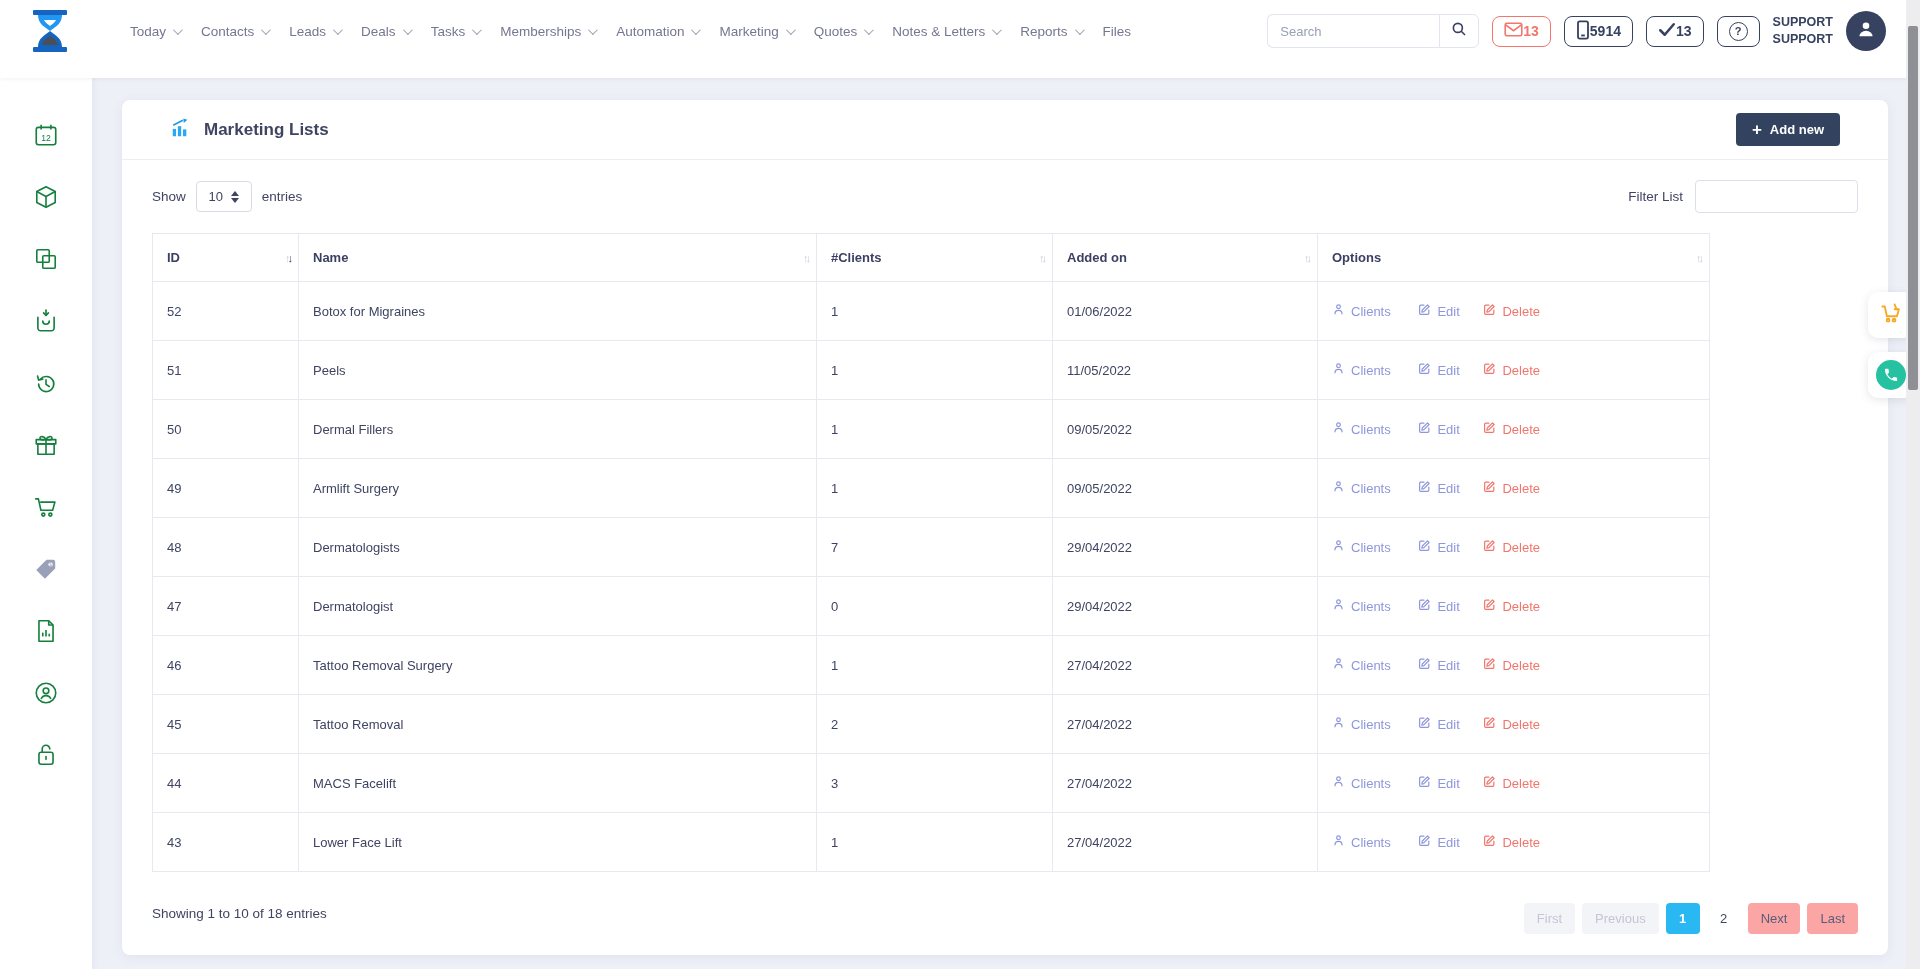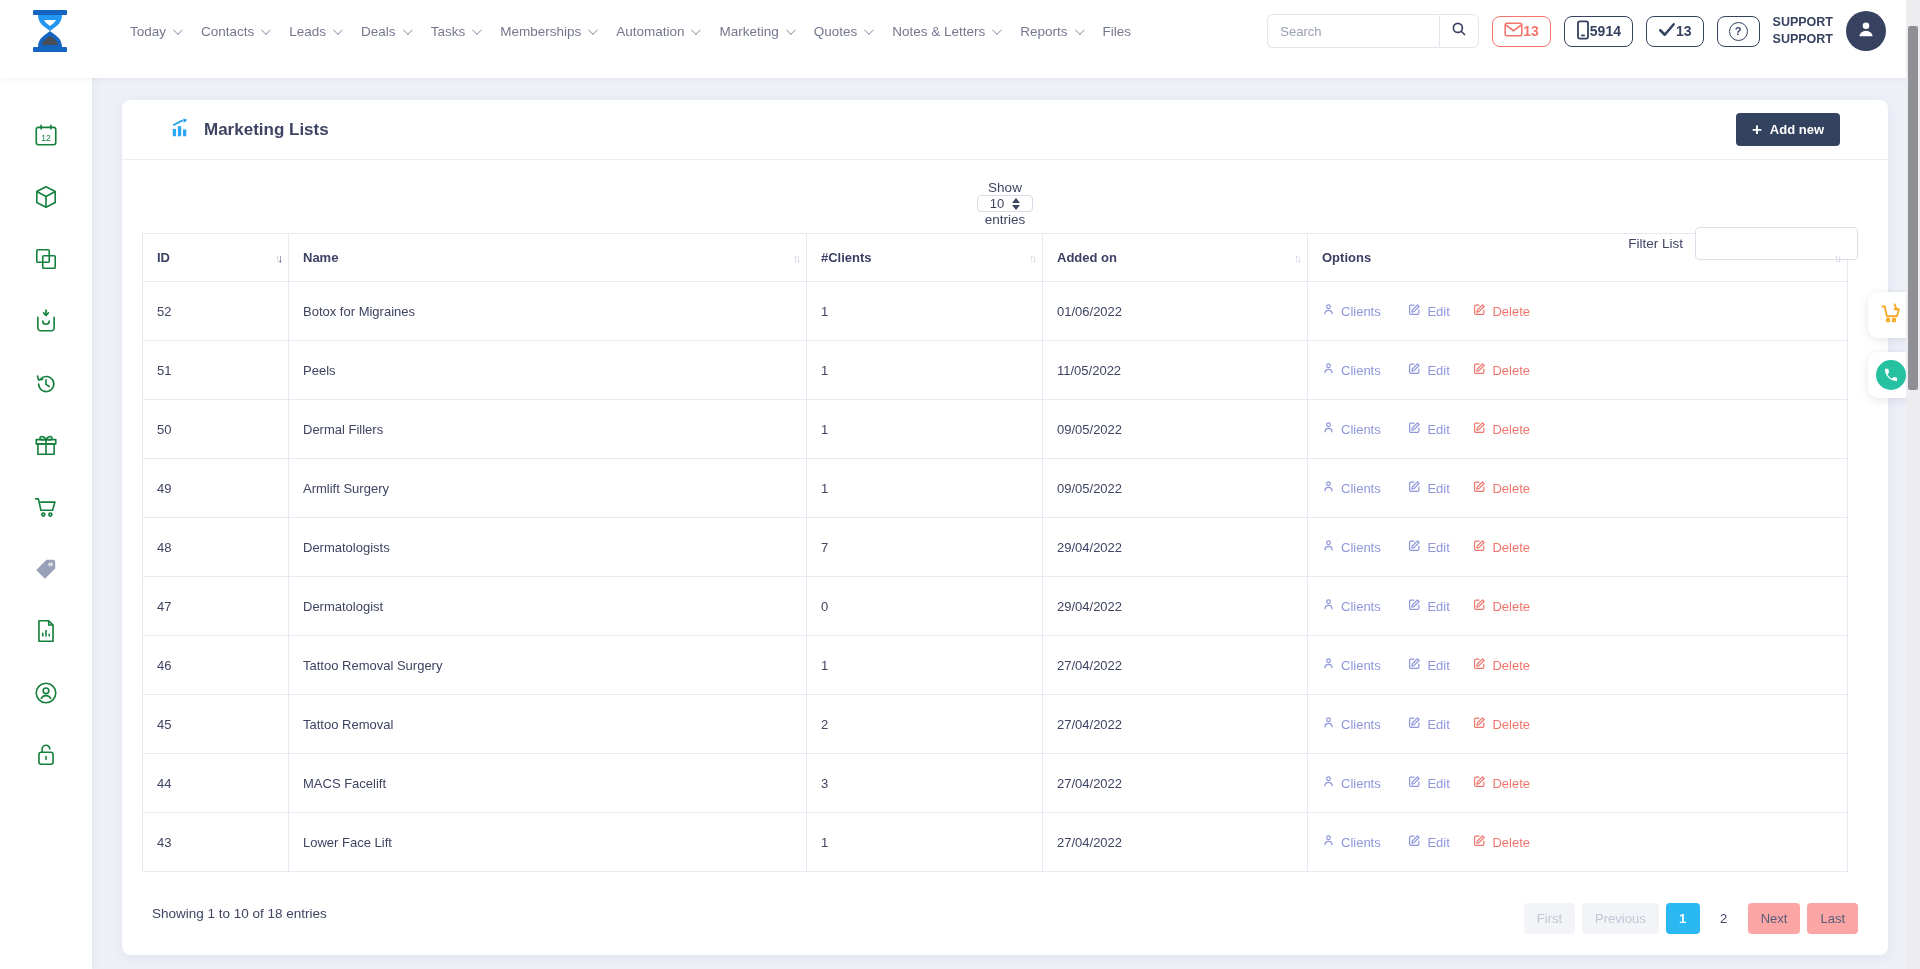--- a/index.html
+++ b/index.html
@@ -84,39 +84,39 @@
   }
   .card-title { font-size:17px; font-weight:bold; color:#3f4462; margin-left:12px; }
   .add-btn {
     margin-left:auto; background:#33435f; color:#fff; border:none; border-radius:4px;
     height:33px; padding:0 16px; font-size:13px; font-family:inherit; font-weight:bold;
     display:flex; align-items:center; gap:8px; cursor:pointer;
   }
   .add-btn .plus { font-size:17px; font-weight:bold; line-height:1; }
   .controls {
     margin:20px 30px 0; height:33px; display:flex; align-items:center;
-    font-size:13.5px; color:#3f4462;flex-direction:column;
+    font-size:13.5px; color:#3f4462;
   }
   .show-select {
     margin:0 10px; width:56px; height:31px; border:1px solid #d8dbe6; border-radius:4px;
     display:flex; align-items:center; justify-content:center; gap:8px;
     font-size:13px; cursor:pointer; background:#fff;
   }
   .updown { display:flex; flex-direction:column; gap:2px; }
   .updown i { display:block; width:0; height:0; border-left:4px solid transparent; border-right:4px solid transparent; }
   .updown .u { border-bottom:5px solid #3f4462; }
   .updown .d { border-top:5px solid #3f4462; }
   .filter-wrap { margin-left:auto; display:flex; align-items:center; gap:12px;justify-content:space-between; }
   .filter-wrap input {
     width:163px; height:33px; border:1px solid #dcdfe9; border-radius:4px;
     padding:0 10px; font-size:13px; font-family:inherit; color:#3f4462; outline:none;
   }
   
   table.lists {
-    margin:20px 20px 0; width:1706px; border-collapse:collapse; table-layout:fixed;
+    margin:20px 30px 0; width:1558px; border-collapse:collapse; table-layout:fixed;
     font-size:13px; color:#3f4462;
   }
   table.lists th, table.lists td { border:1px solid #e7e9f1; padding:0 14px; text-align:left; font-weight:normal; }
   table.lists th { height:48px; font-weight:bold; color:#3b3f63; position:relative; cursor:pointer; }
   table.lists td { height:59px; }
   .sort { position:absolute; right:8px; top:50%; transform:translateY(-50%); font-size:11px; letter-spacing:-3px; color:#c9cdde; }
   .sort .active { color:#3b3f63; }
   .opt-link { display:inline-flex; align-items:center; gap:6px; cursor:pointer; font-size:13px; }
   .opt-link svg { flex:0 0 auto; }
   .lnk-clients, .lnk-edit { color:#8e96dc; }

